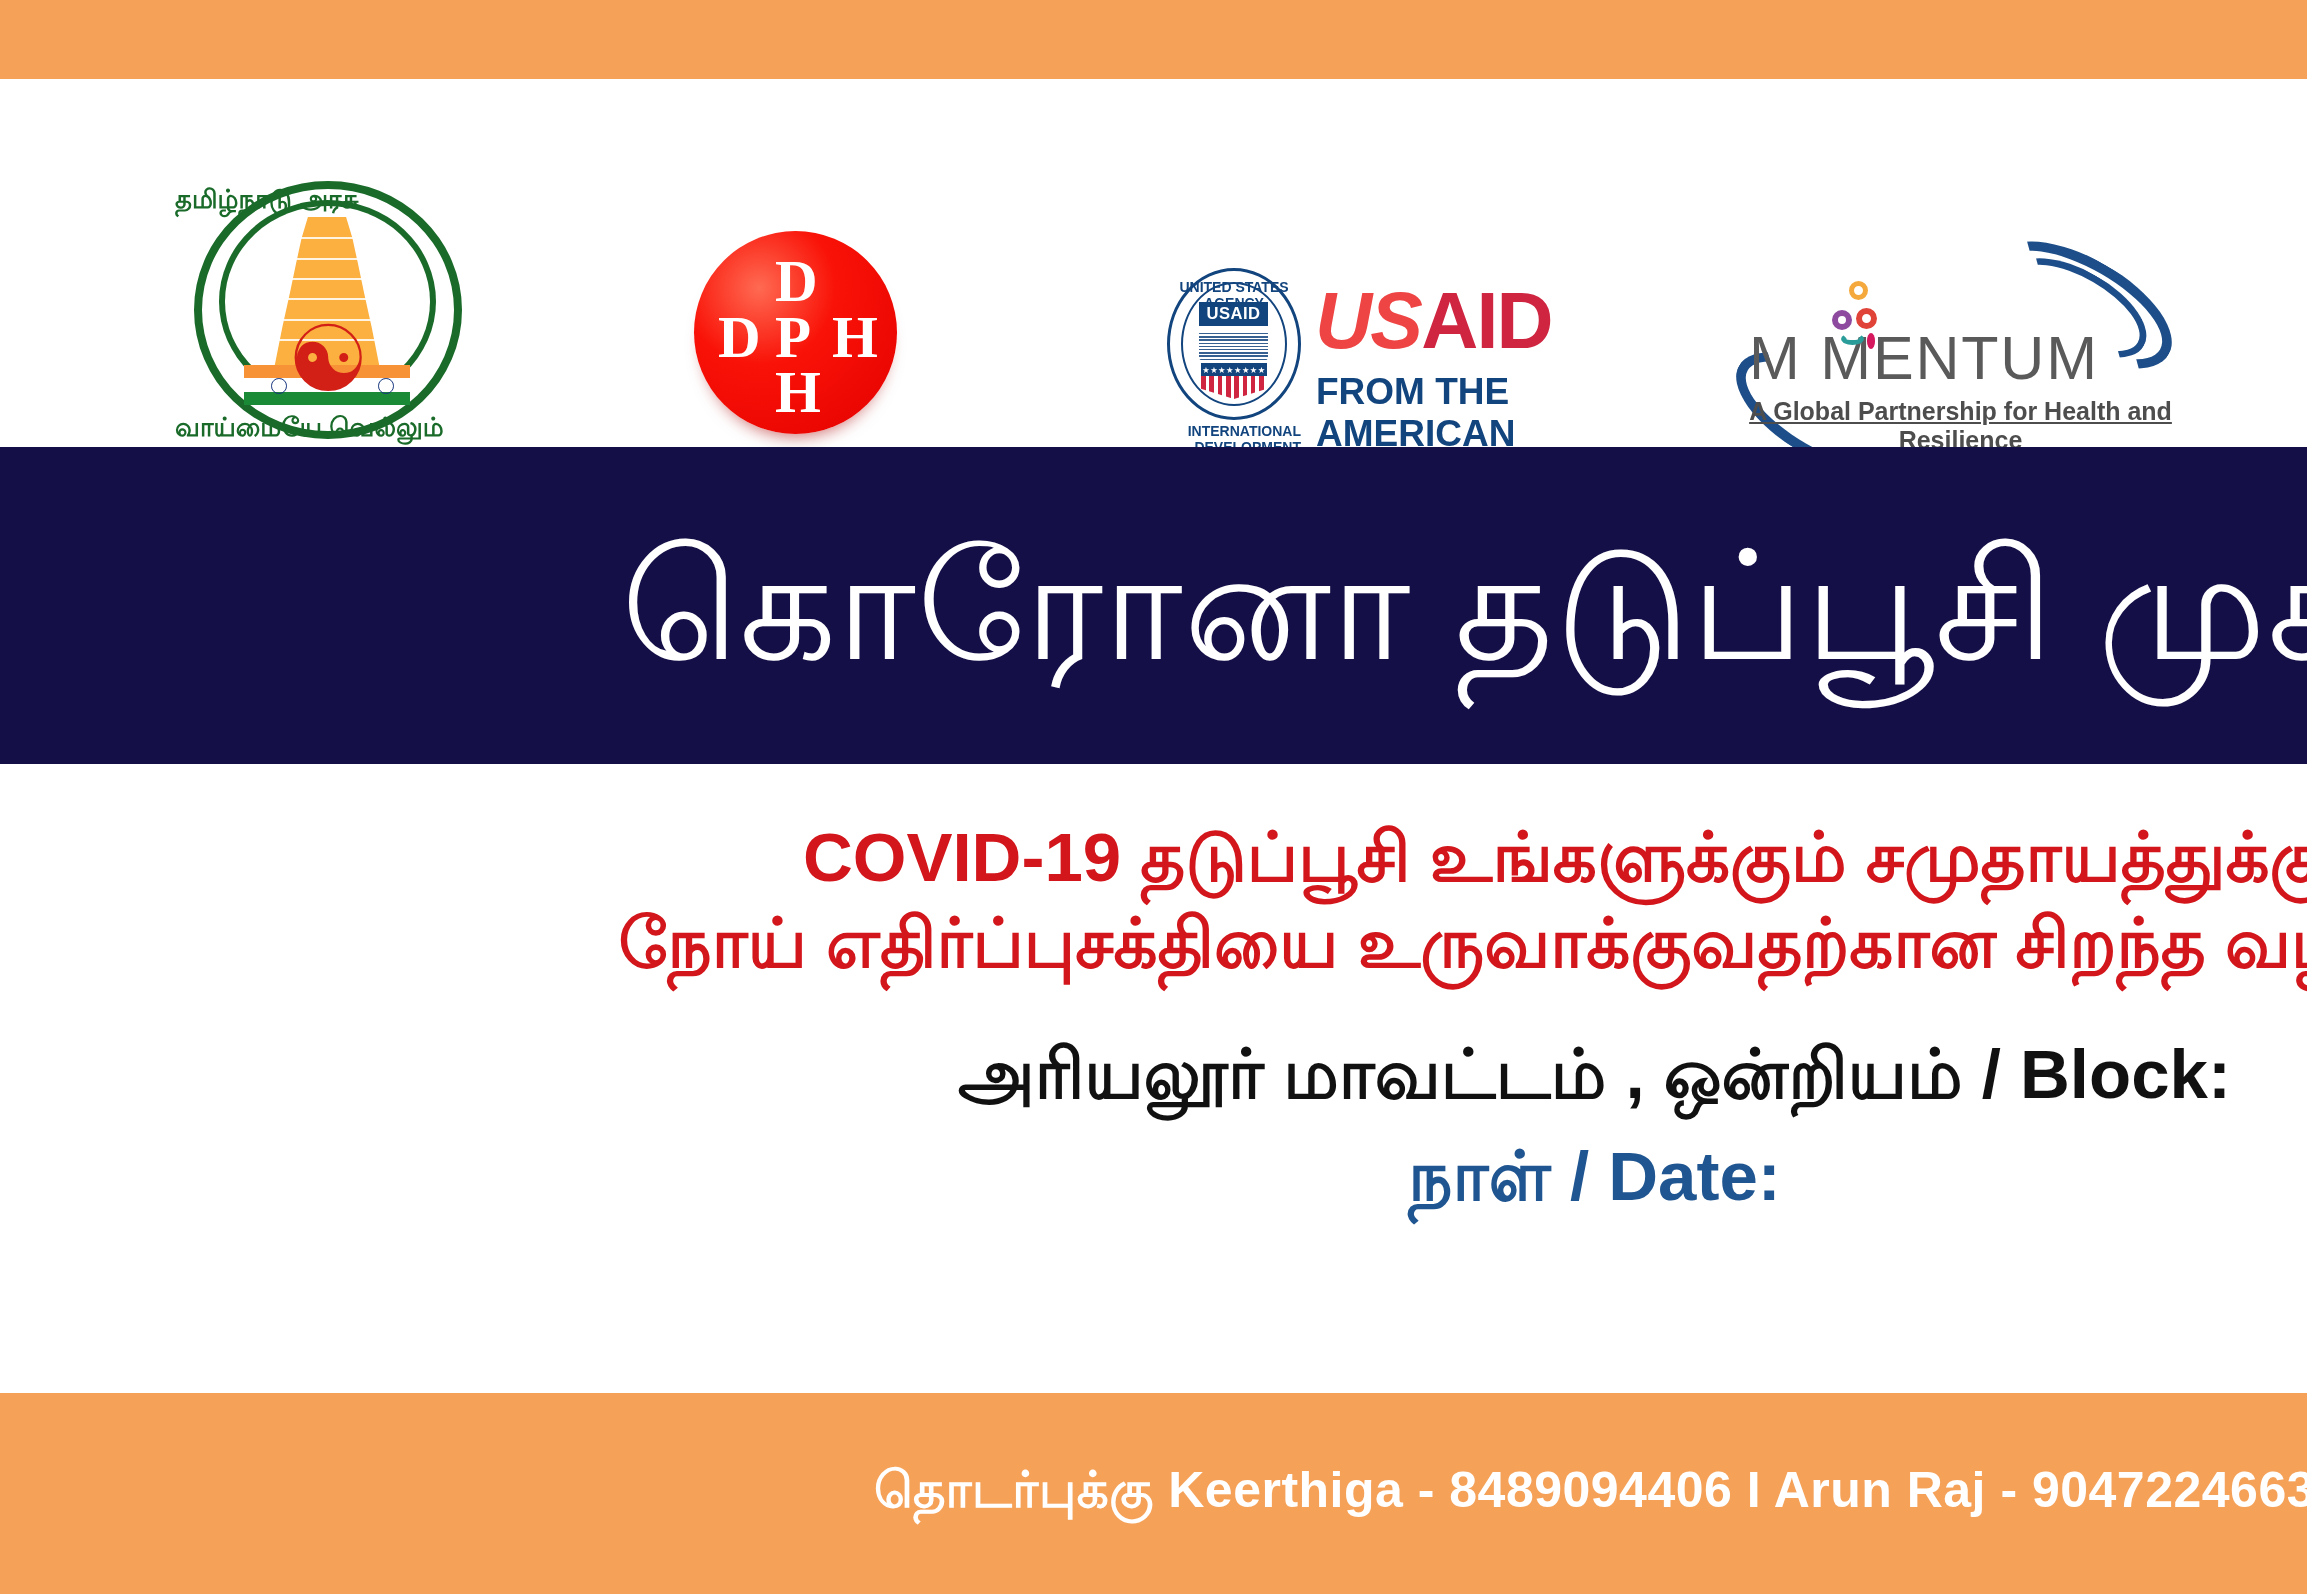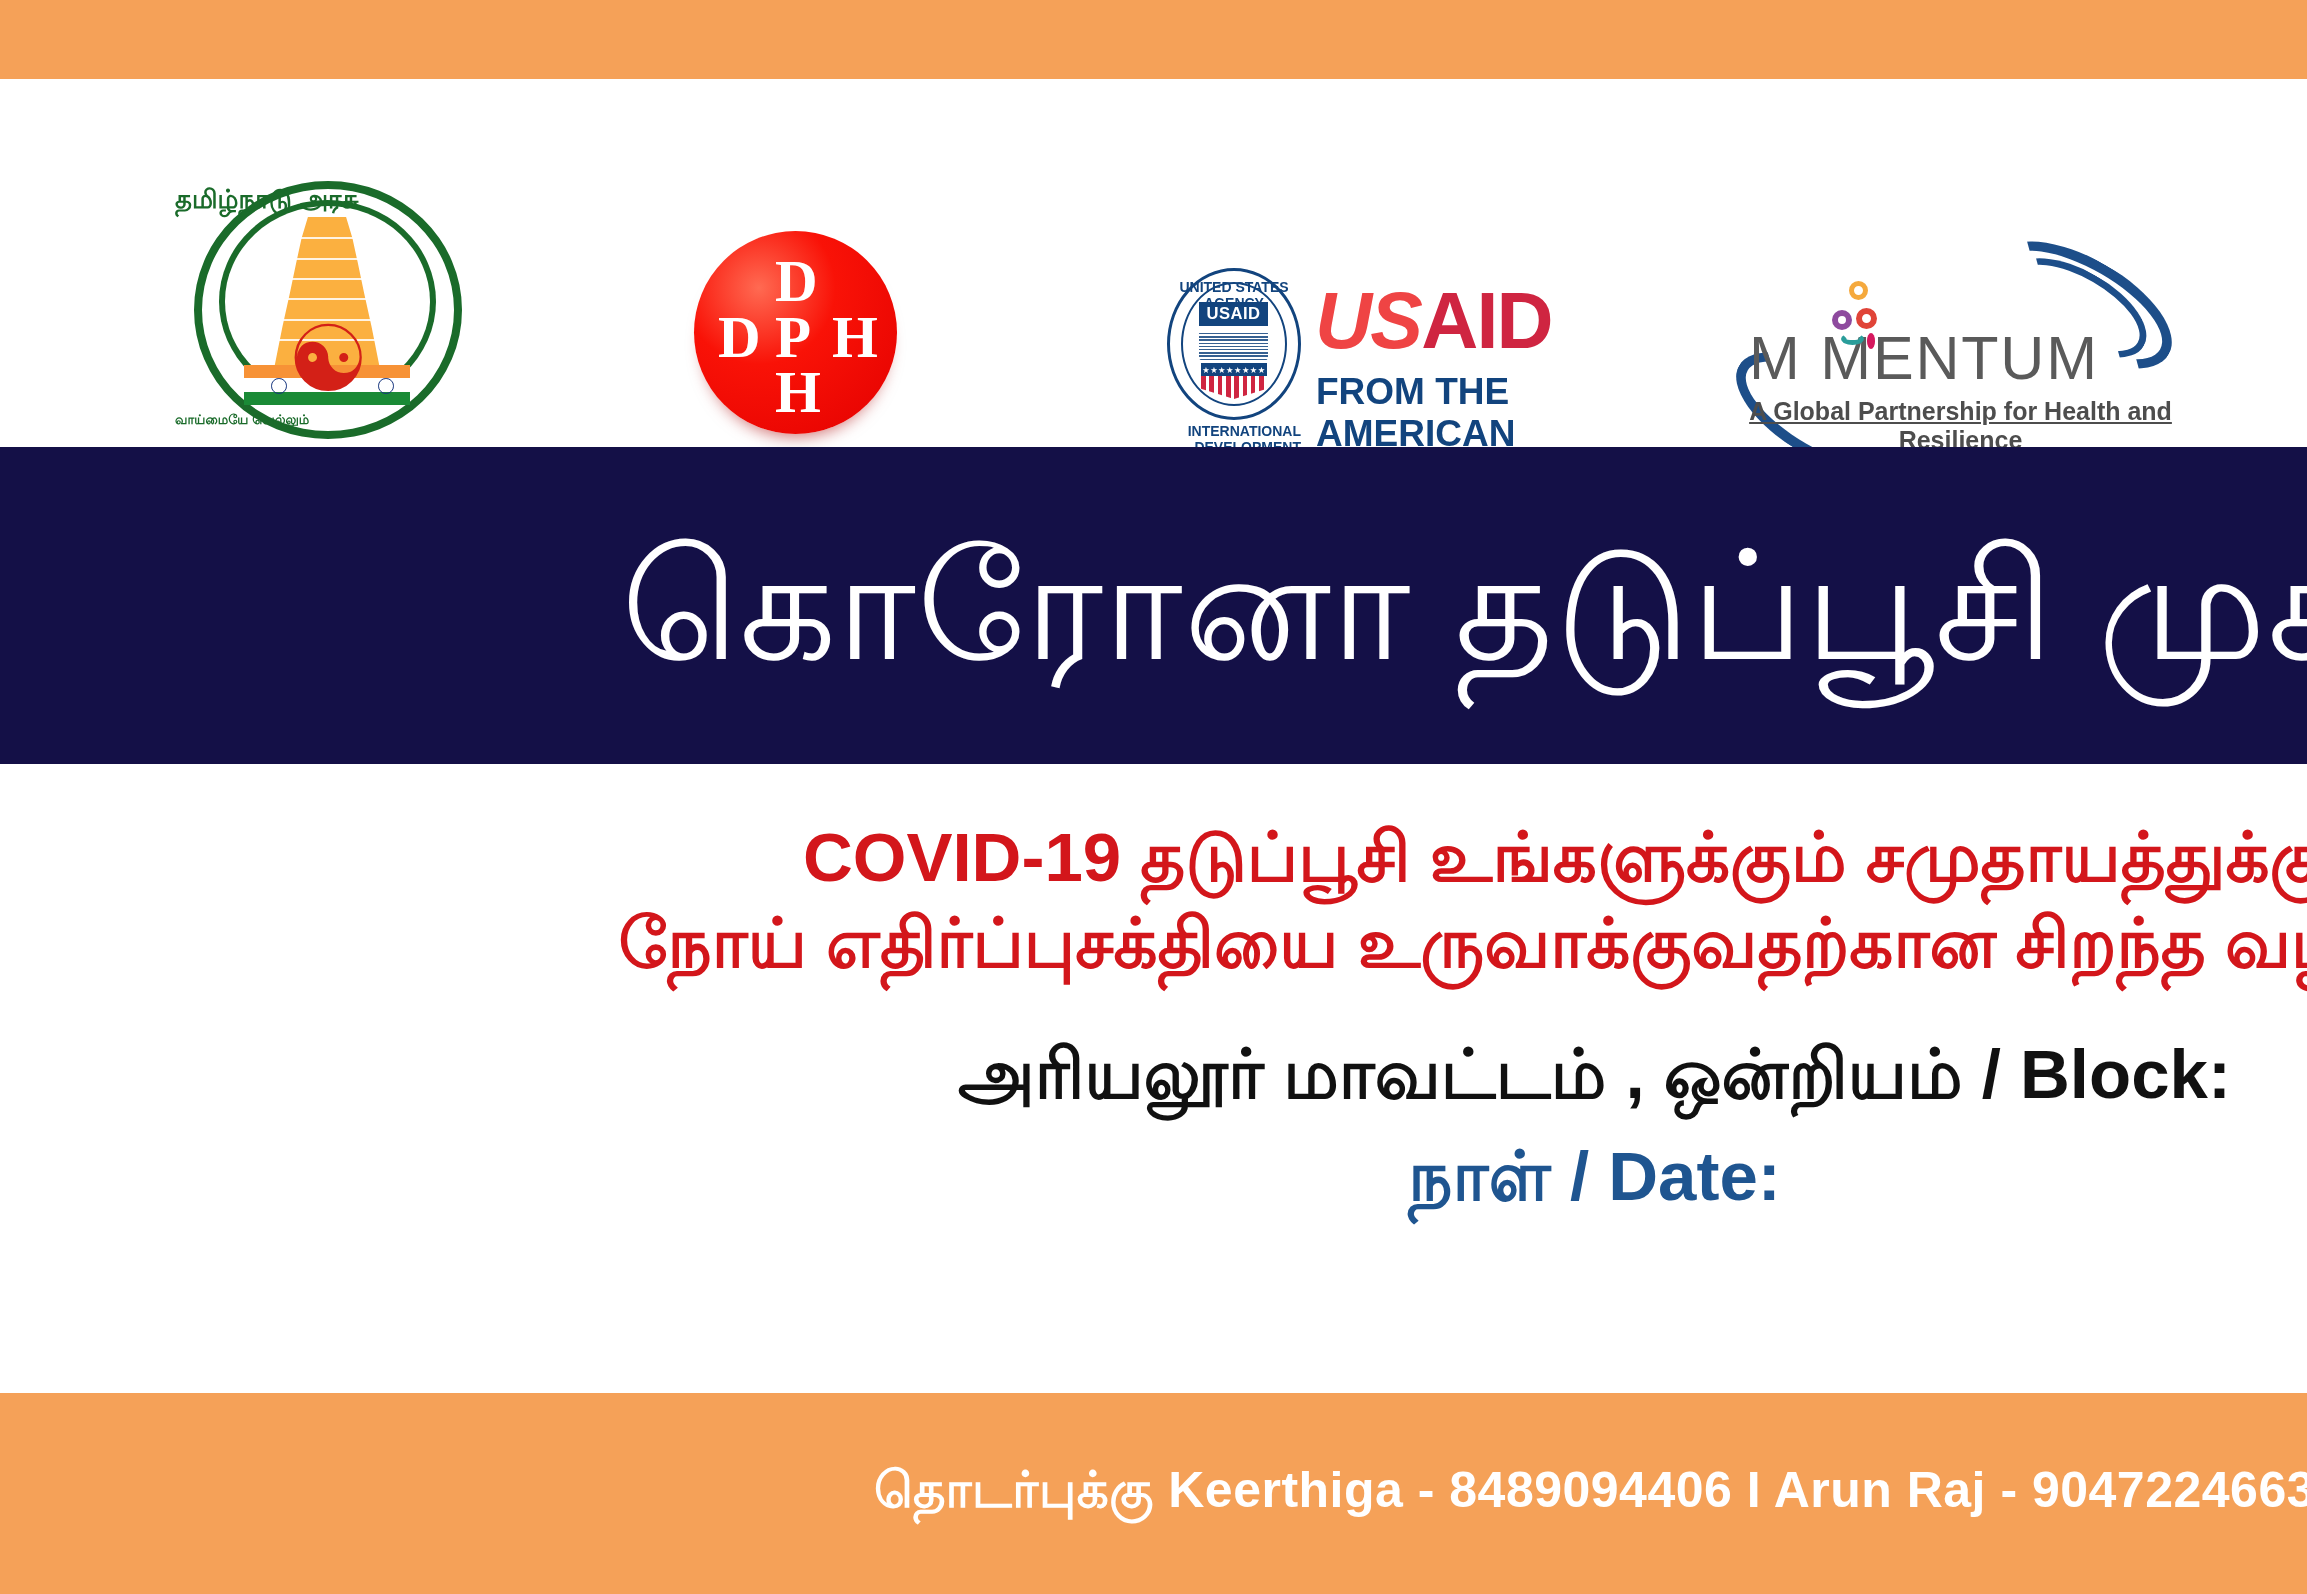--- a/index.html
+++ b/index.html
@@ -70,21 +70,21 @@
   .lion-capital{
     position:absolute;left:112px;top:133px;width:81px;height:102px;
     color:#d32017;font-size:92px;line-height:92px;text-align:center;
     font-family:"DejaVu Sans", sans-serif;
   }
   .tn-text-top,.tn-text-bot{
     position:absolute;width:305px;text-align:left;
     color:#1a6b2a;font-weight:bold;font-size:26px;
   }
   .tn-text-top{left:0;top:2.8px;}
-  .tn-text-bot{left:0;top:231px;font-size:13px;}
+  .tn-text-bot{left:0;top:231px;font-size:26px;}
 
   
   .dph{left:694px;top:152px;width:212px;height:212px;}
   .dph-ball{
     position:absolute;left:0;top:0;width:203px;height:203px;border-radius:50%;
     background:radial-gradient(circle at 32% 28%, #ff6a52 0%, #f91207 38%, #e30000 100%);
     box-shadow:0 12px 15.7px -9.2px rgba(170,0,0,.55);
   }
   .dph-ball span{
     position:absolute;color:#ffffff;font-family:"Liberation Serif", serif;

